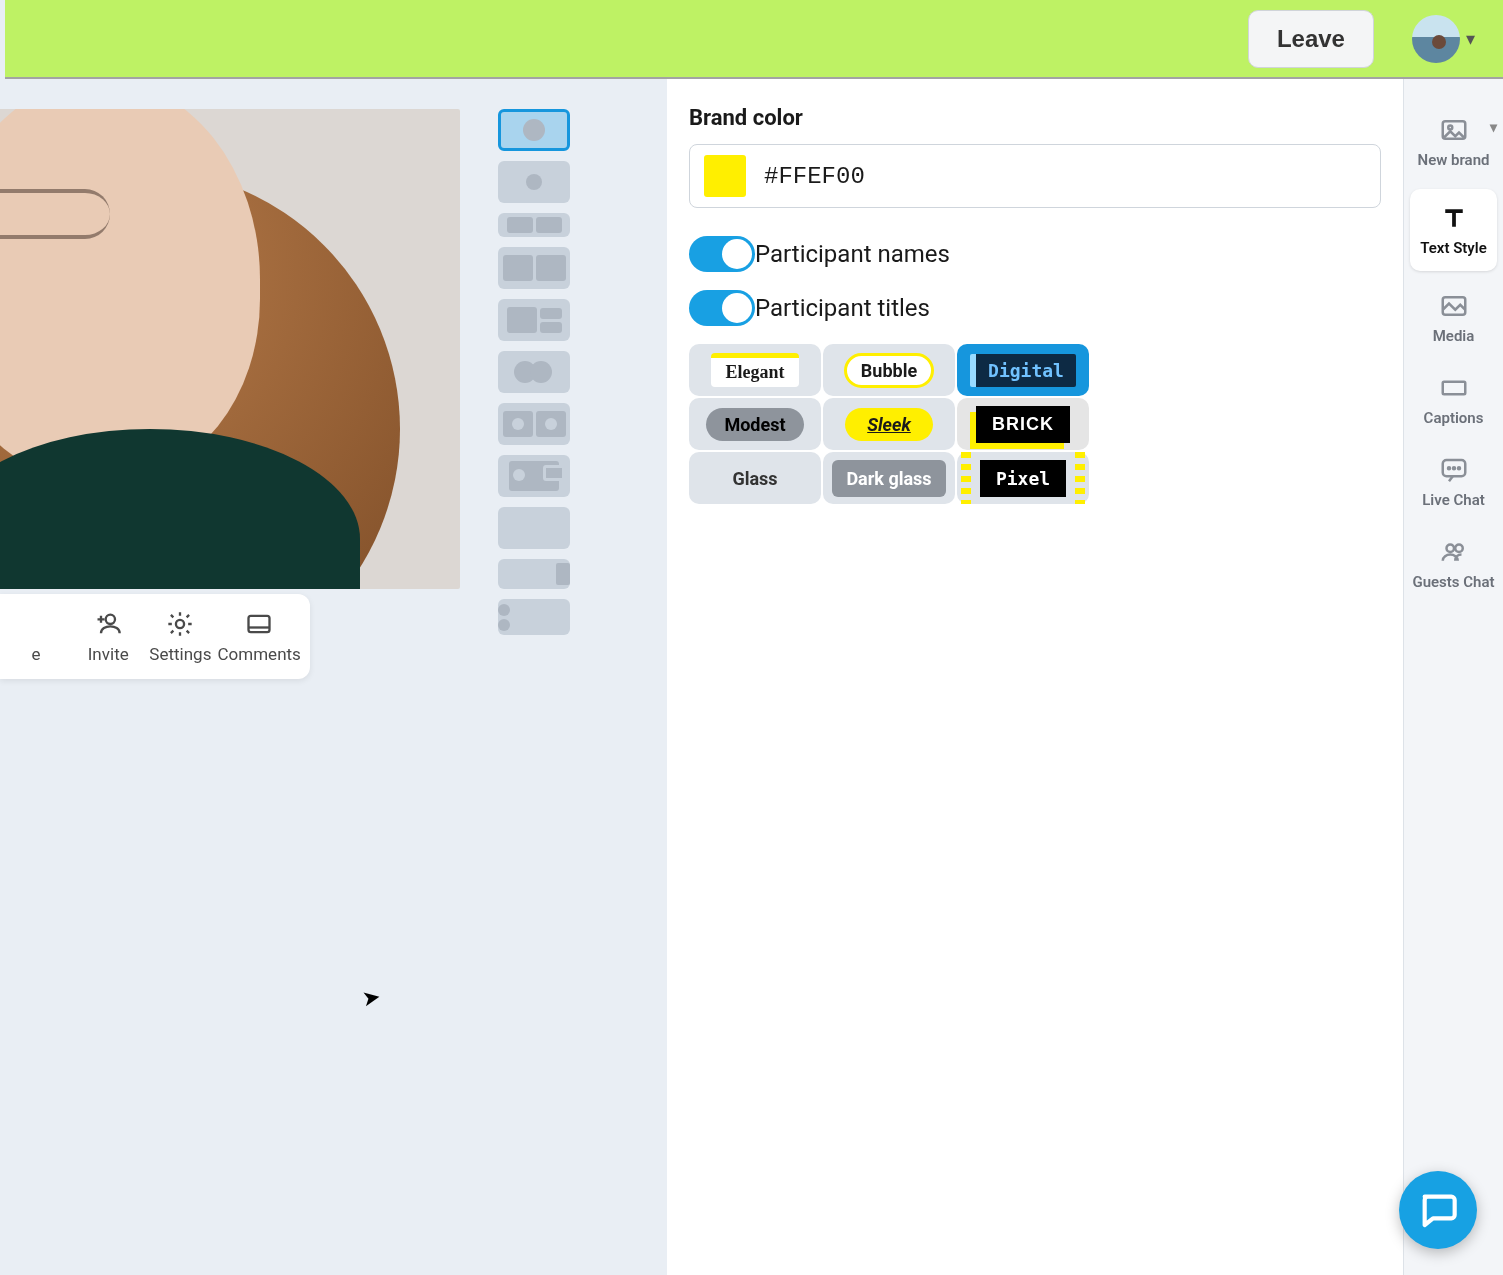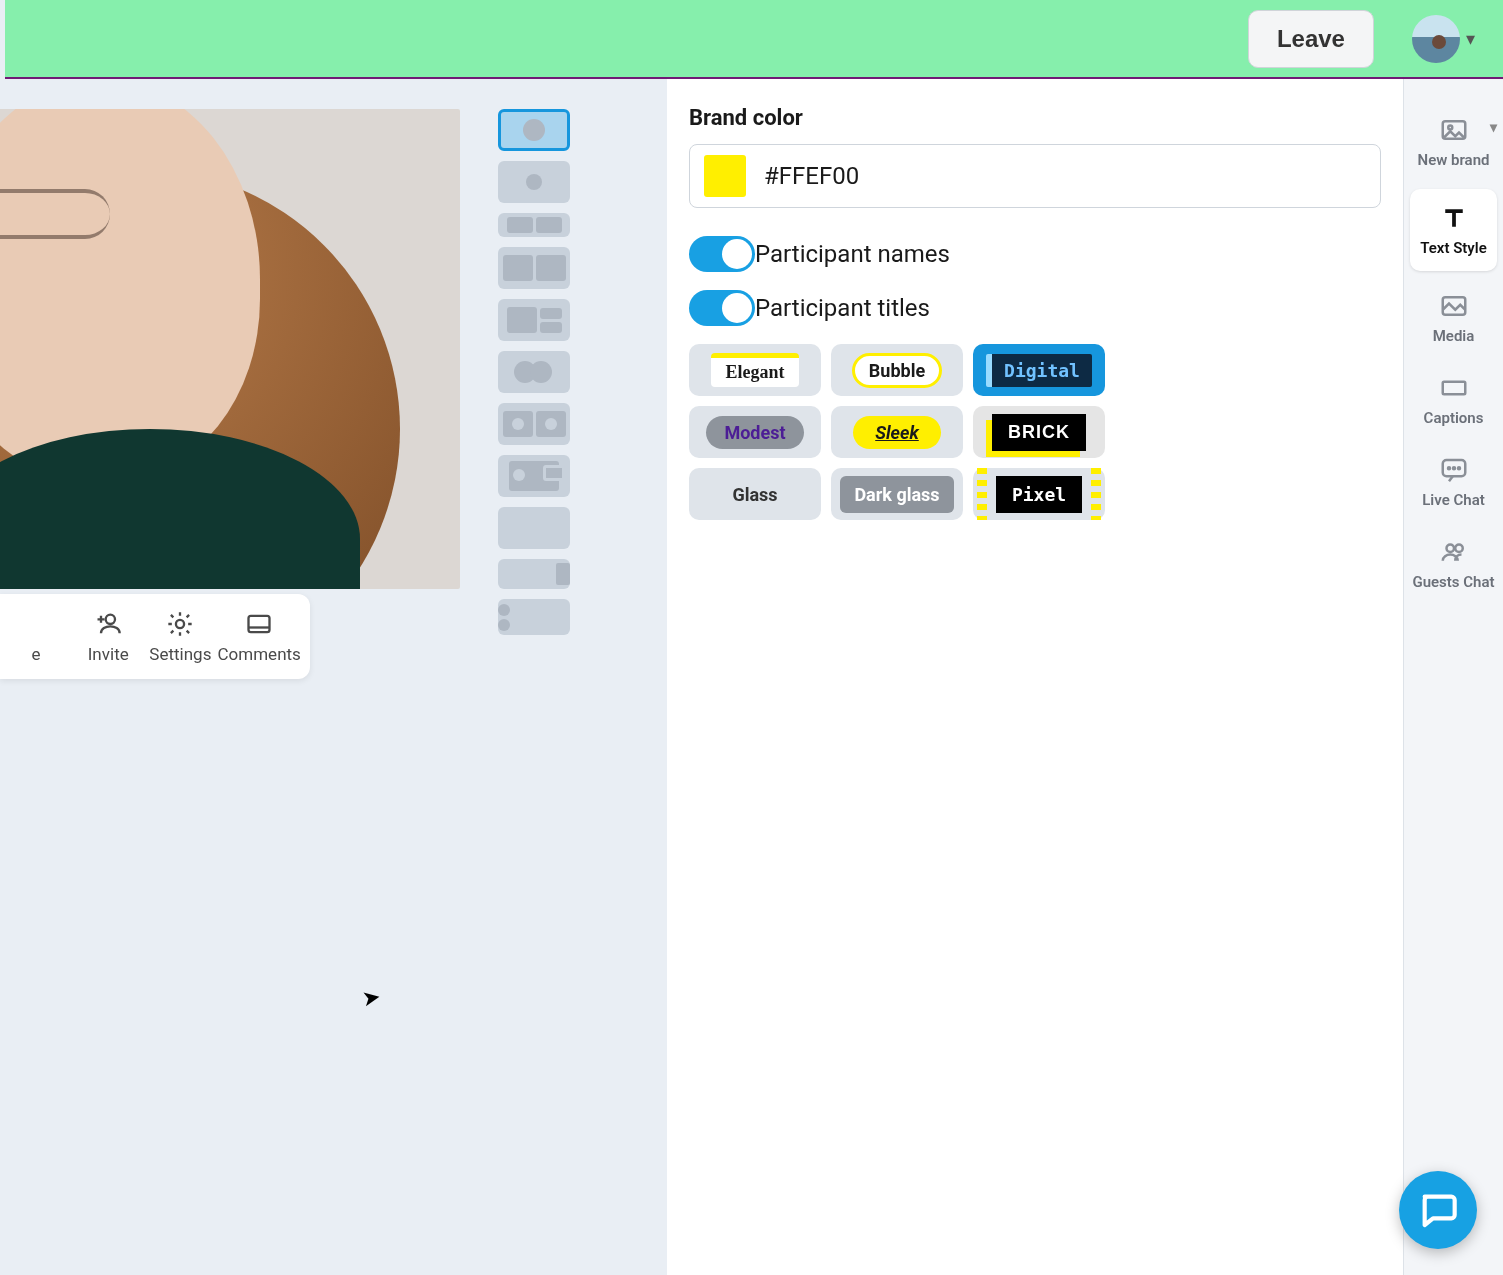--- a/index.html
+++ b/index.html
@@ -2,21 +2,21 @@
 <html><head>
 <meta charset="utf-8">
 <style>
   * { box-sizing: border-box; margin: 0; padding: 0; }
   html, body { width: 100%; height: 100%; font-family: -apple-system, BlinkMacSystemFont, "Segoe UI", Roboto, sans-serif; color:#1a1a1a; }
   body { background:#e9eef4; overflow:hidden; }
 
   
   .topbar {
     position:absolute; left:5px; right:0; top:0; height:79px;
-    background:#86efac; border-bottom:2px solid #701a75;
+    background:#bef264; border-bottom:2px solid #a3a3a3;
     display:flex; align-items:center; justify-content:flex-end;
     padding-right:28px; gap:18px;
   }
   .btn {
     border-radius:10px; font-size:24px; font-weight:600;
     padding:14px 28px; cursor:pointer; border:none;
   }
   .btn-leave {
     background:#f4f5f6; color:#333; border:1px solid #d0d4d9;
   }
@@ -103,52 +103,52 @@
     position:absolute; top:0; bottom:0; left:635px; right:100px;
     background:#ffffff;
     padding:26px 22px;
     margin-left:32px;
   }
   .panel h3 { font-size:22px; font-weight:700; margin-bottom:14px;}
   .panel-section { margin-bottom:28px;}
   .color-field {
     display:flex; align-items:center; gap:18px;
     border:1px solid #cfd5dc; border-radius:8px;
-    padding:10px 14px; font-size:24px;
+    padding:10px 14px; font-size:24px;font-family:Liberation Mono, monospace;
   }
   .swatch { width:42px; height:42px; border-radius:3px;}
   .toggle-row { display:flex; align-items:center; margin:18px 0; font-size:24px;}
   .toggle {
     width:66px; height:36px; border-radius:20px; background:#18a0e3;
     position:relative; cursor:pointer;
   }
   .toggle::after{
     content:""; position:absolute; right:3px; top:3px;
     width:30px; height:30px; border-radius:50%; background:#fff;
   }
 
-  .themes { display:grid; grid-template-columns:repeat(3, 132px); gap:10px;}
+  .themes { display:grid; grid-template-columns:repeat(3, 132px); gap:2px;}
   .theme {
     height:52px; border-radius:10px; background:#dfe4ea;
     display:flex; align-items:center; justify-content:center;
     font-size:18px; font-weight:700; cursor:pointer;
     position:relative;
   }
   .theme .inner{
     background:#fff; border-radius:4px; padding:4px 14px;
   }
   .th-elegant .inner{ font-family:"Times New Roman",serif; border-top:5px solid #ffef00;}
   .th-bubble .inner { border-radius:18px; border:3px solid #ffef00;}
   .th-digital { background:#1696dd;}
   .th-digital .inner{
     background:#0d2a44; color:#71c2ff;
     font-family:Menlo,Consolas,monospace; font-weight:600;
     border-left:6px solid #99dbff; padding:6px 12px; border-radius:2px;
   }
-  .th-modest .inner{ background:#8e949c; color:#4c1d95; border-radius:20px; padding:6px 18px;}
+  .th-modest .inner{ background:#8e949c; color:#000000; border-radius:20px; padding:6px 18px;}
   .th-sleek .inner{ background:#ffef00; border-radius:20px; font-style:italic; text-decoration:underline; padding:6px 22px;}
   .th-brick { background:#e5e5e5;}
   .th-brick .inner{ background:#000; color:#fff; font-family:Impact,sans-serif; letter-spacing:1px; padding:8px 16px; box-shadow:-6px 6px 0 #ffef00; border-radius:0;}
   .th-glass .inner{ background:transparent; color:#333;}
   .th-darkglass { }
   .th-darkglass .inner{ background:#8e949c; color:#fff; border-radius:6px; padding:8px 14px;}
   .th-pixel .inner{
     background:#000; color:#fff; font-family:Menlo,Consolas,monospace;
     padding:8px 16px; position:relative; border-radius:0;
   }

